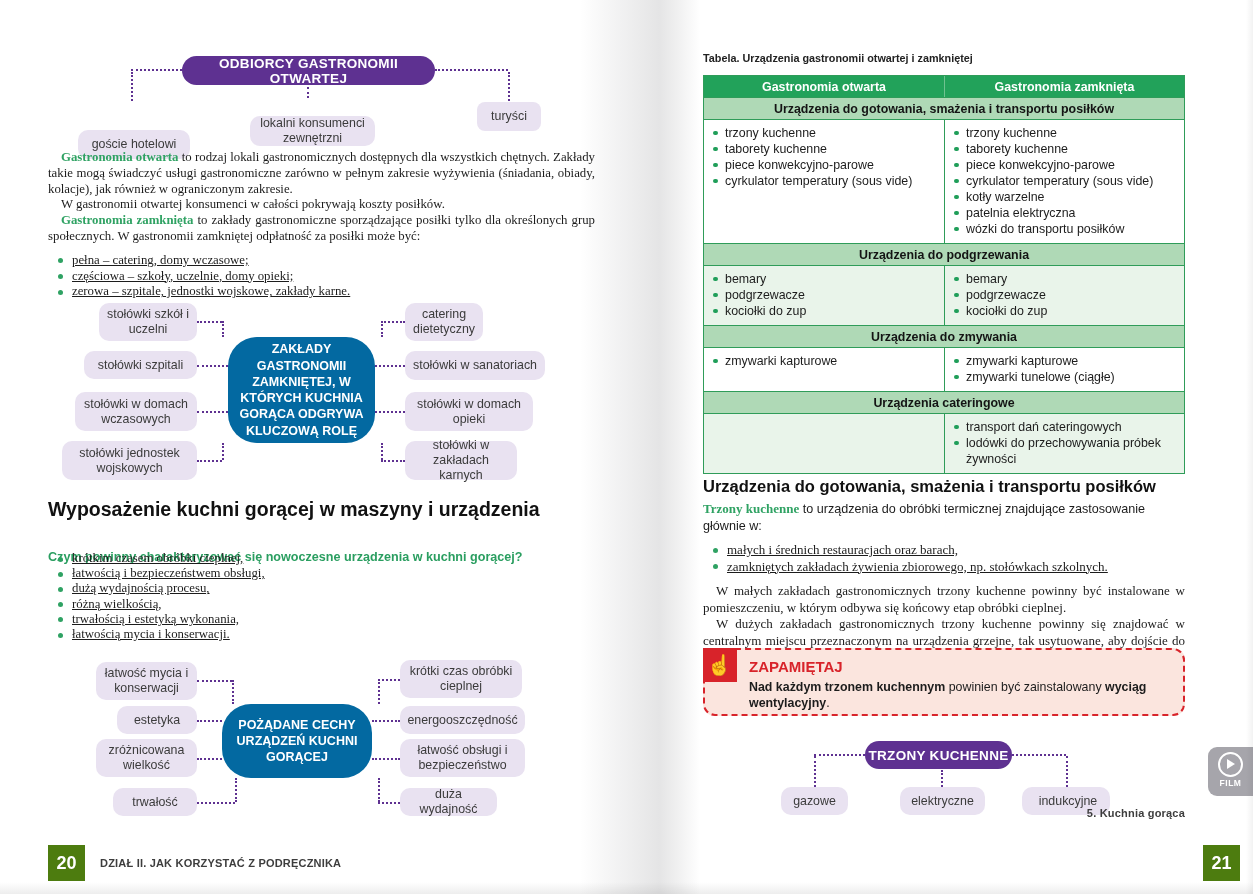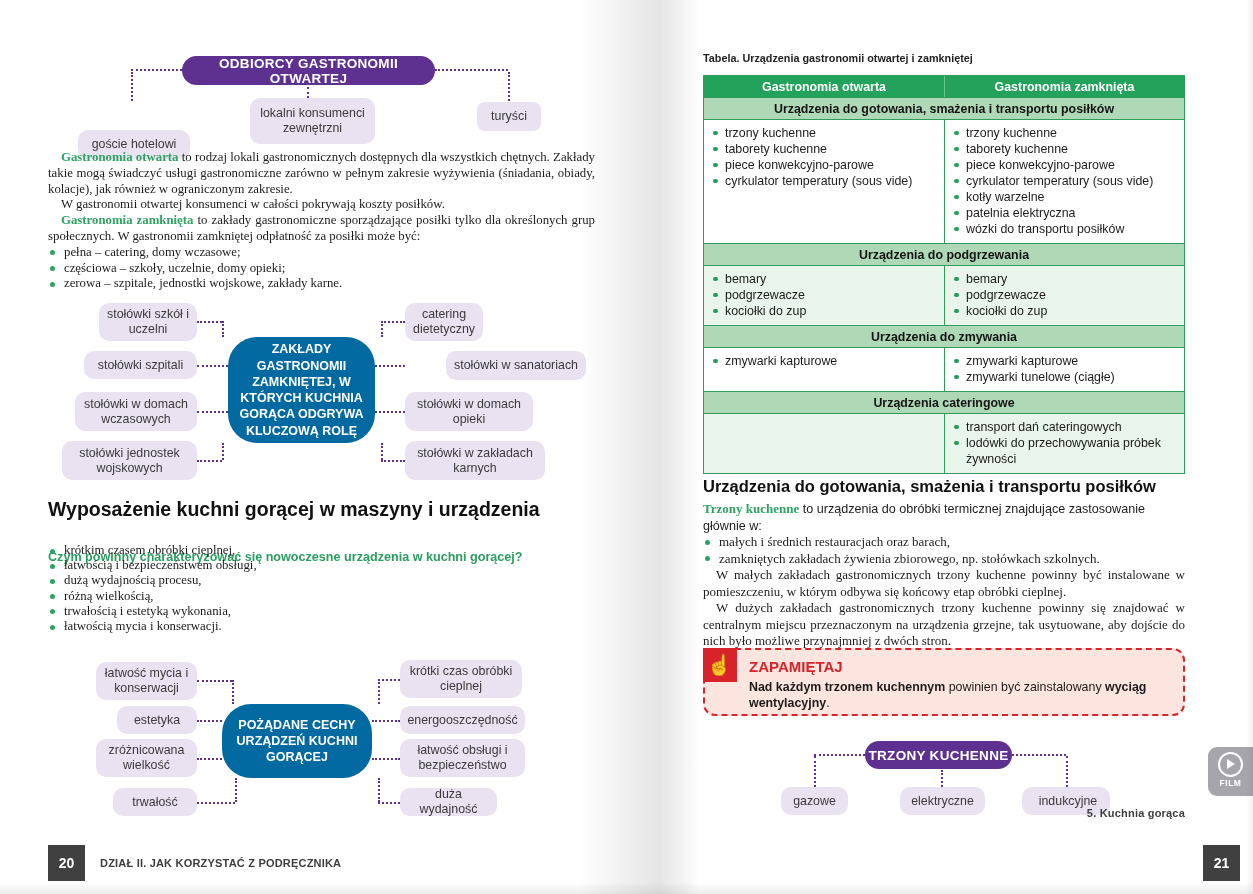--- a/index.html
+++ b/index.html
@@ -26,30 +26,30 @@
   .node{position:absolute;background:#e9e2f1;border-radius:10px;color:#3b3b3b;font-size:12.4px;
         line-height:1.2;display:flex;align-items:center;justify-content:center;text-align:center;
         padding:3px 8px;box-sizing:border-box;}
   .dh{position:absolute;border-top:2px dotted #5e3191;height:0;}
   .dv{position:absolute;border-left:2px dotted #5e3191;width:0;}
 
   
   .flow{position:absolute;text-align:justify;font-family:"Liberation Serif",serif;}
   .flow p{margin:0;text-indent:13px;}
   .term{color:#2fa263;font-weight:bold;}
-  .slist{list-style:none;margin:0;padding:0;font-family:"Liberation Serif",serif;}
+  .slist{list-style:none;margin:8px;padding:0;font-family:"Liberation Serif",serif;text-decoration:underline;}
   .slist li{position:relative;padding-left:16px;}
   .slist li::before{content:"";position:absolute;left:2px;top:5.5px;width:5px;height:5px;border-radius:50%;background:#2fa263;}
 
   .h-left{position:absolute;font-weight:bold;font-size:19.5px;color:#111;}
   .question{position:absolute;font-weight:bold;font-size:12.6px;color:#2a9e60;}
 
   
-  .pgnum{position:absolute;width:37px;height:36px;background:#404040;color:#fff;font-weight:bold;
-         font-size:14px;display:flex;align-items:center;justify-content:center;}
+  .pgnum{position:absolute;width:37px;height:36px;background:#4d7c0f;color:#fff;font-weight:bold;
+         font-size:18px;display:flex;align-items:center;justify-content:center;}
   .chapter{position:absolute;font-weight:bold;font-size:11px;color:#3d3d3d;letter-spacing:.2px;}
 
   
   .tbl-caption{position:absolute;left:8px;top:52px;font-weight:bold;font-size:10.8px;color:#222;}
   .tbl{position:absolute;left:8px;top:75px;width:482px;border:1px solid #2f9c59;
        display:grid;grid-template-columns:1fr 1fr;box-sizing:border-box;}
   .tbl .th{background:#22a25a;color:#fff;font-weight:bold;font-size:12.4px;text-align:center;padding:4px 0 3px;}
   .tbl .th.r{border-left:1px solid #6fc290;}
   .tbl .band{grid-column:1/3;background:#afd9b6;border-top:1px solid #2f9c59;border-bottom:1px solid #2f9c59;
              text-align:center;font-weight:bold;font-size:12.4px;color:#141414;padding:3.5px 0;}
@@ -85,43 +85,43 @@
 
   <section class="page page-left">
 
     <div class="pill" style="left:182px;top:56px;width:253px;height:29px;">ODBIORCY GASTRONOMII OTWARTEJ</div>
     <div class="dh" style="left:131px;top:69px;width:51px;"></div>
     <div class="dv" style="left:131px;top:72px;height:29px;"></div>
     <div class="dv" style="left:307px;top:87px;height:11px;"></div>
     <div class="dh" style="left:435px;top:69px;width:73px;"></div>
     <div class="dv" style="left:508px;top:72px;height:29px;"></div>
     <div class="node" style="left:78px;top:102px;width:112px;height:29px;margin-top:28px;">goście hotelowi</div>
-    <div class="node" style="left:250px;top:98px;width:125px;height:46px;">lokalni konsumenci zewnętrzni</div>
+    <div class="node" style="left:250px;top:116px;width:125px;height:30px;">lokalni konsumenci zewnętrzni</div>
     <div class="node" style="left:477px;top:102px;width:64px;height:29px;border-radius:8px;">turyści</div>
 
     <div class="flow" style="left:48px;top:150px;width:547px;font-size:12.8px;line-height:15.8px;">
       <p><span class="term">Gastronomia otwarta</span><span> to rodzaj lokali gastronomicznych dostępnych dla wszystkich chętnych. Zakłady takie mogą świadczyć usługi gastronomiczne zarówno w pełnym zakresie wyżywienia (śniadania, obiady, kolacje), jak również w ograniczonym zakresie.</span></p>
       <p>W gastronomii otwartej konsumenci w całości pokrywają koszty posiłków.</p>
       <p><span class="term">Gastronomia zamknięta</span><span> to zakłady gastronomiczne sporządzające posiłki tylko dla określonych grup społecznych. W gastronomii zamkniętej odpłatność za posiłki może być:</span></p>
       <ul class="slist" style="font-size:12.8px;line-height:15.8px;">
           <li>pełna – catering, domy wczasowe;</li>
           <li>częściowa – szkoły, uczelnie, domy opieki;</li>
           <li>zerowa – szpitale, jednostki wojskowe, zakłady karne.</li>
         </ul>
     </div>
 
     <div class="cbox" style="left:228px;top:337px;width:147px;height:106px;">ZAKŁADY GASTRONOMII ZAMKNIĘTEJ, W KTÓRYCH KUCHNIA GORĄCA ODGRYWA KLUCZOWĄ ROLĘ</div>
     <div class="node" style="left:99px;top:303px;width:98px;height:38px;">stołówki szkół i uczelni</div>
     <div class="node" style="left:84px;top:351px;width:113px;height:28px;">stołówki szpitali</div>
     <div class="node" style="left:75px;top:392px;width:122px;height:39px;">stołówki w domach wczasowych</div>
     <div class="node" style="left:62px;top:441px;width:135px;height:39px;">stołówki jednostek wojskowych</div>
     <div class="node" style="left:405px;top:303px;width:78px;height:38px;">catering dietetyczny</div>
-    <div class="node" style="left:405px;top:351px;width:140px;height:29px;margin-left:41px;">stołówki w sanatoriach</div>
+    <div class="node" style="left:405px;top:351px;width:140px;height:29px;">stołówki w sanatoriach</div>
     <div class="node" style="left:405px;top:392px;width:128px;height:39px;">stołówki w domach opieki</div>
-    <div class="node" style="left:405px;top:441px;width:140px;height:39px;">stołówki w zakładach karnych</div>
+    <div class="node" style="left:405px;top:441px;width:112px;height:39px;">stołówki w zakładach karnych</div>
     <div class="dh" style="left:197px;top:321px;width:25px;"></div>
     <div class="dv" style="left:222px;top:321px;height:16px;"></div>
     <div class="dh" style="left:197px;top:365px;width:31px;"></div>
     <div class="dh" style="left:197px;top:411px;width:31px;"></div>
     <div class="dh" style="left:197px;top:460px;width:25px;"></div>
     <div class="dv" style="left:222px;top:443px;height:17px;"></div>
     <div class="dv" style="left:381px;top:321px;height:16px;"></div>
     <div class="dh" style="left:381px;top:321px;width:24px;"></div>
     <div class="dh" style="left:375px;top:365px;width:30px;"></div>
     <div class="dh" style="left:375px;top:411px;width:30px;"></div>

